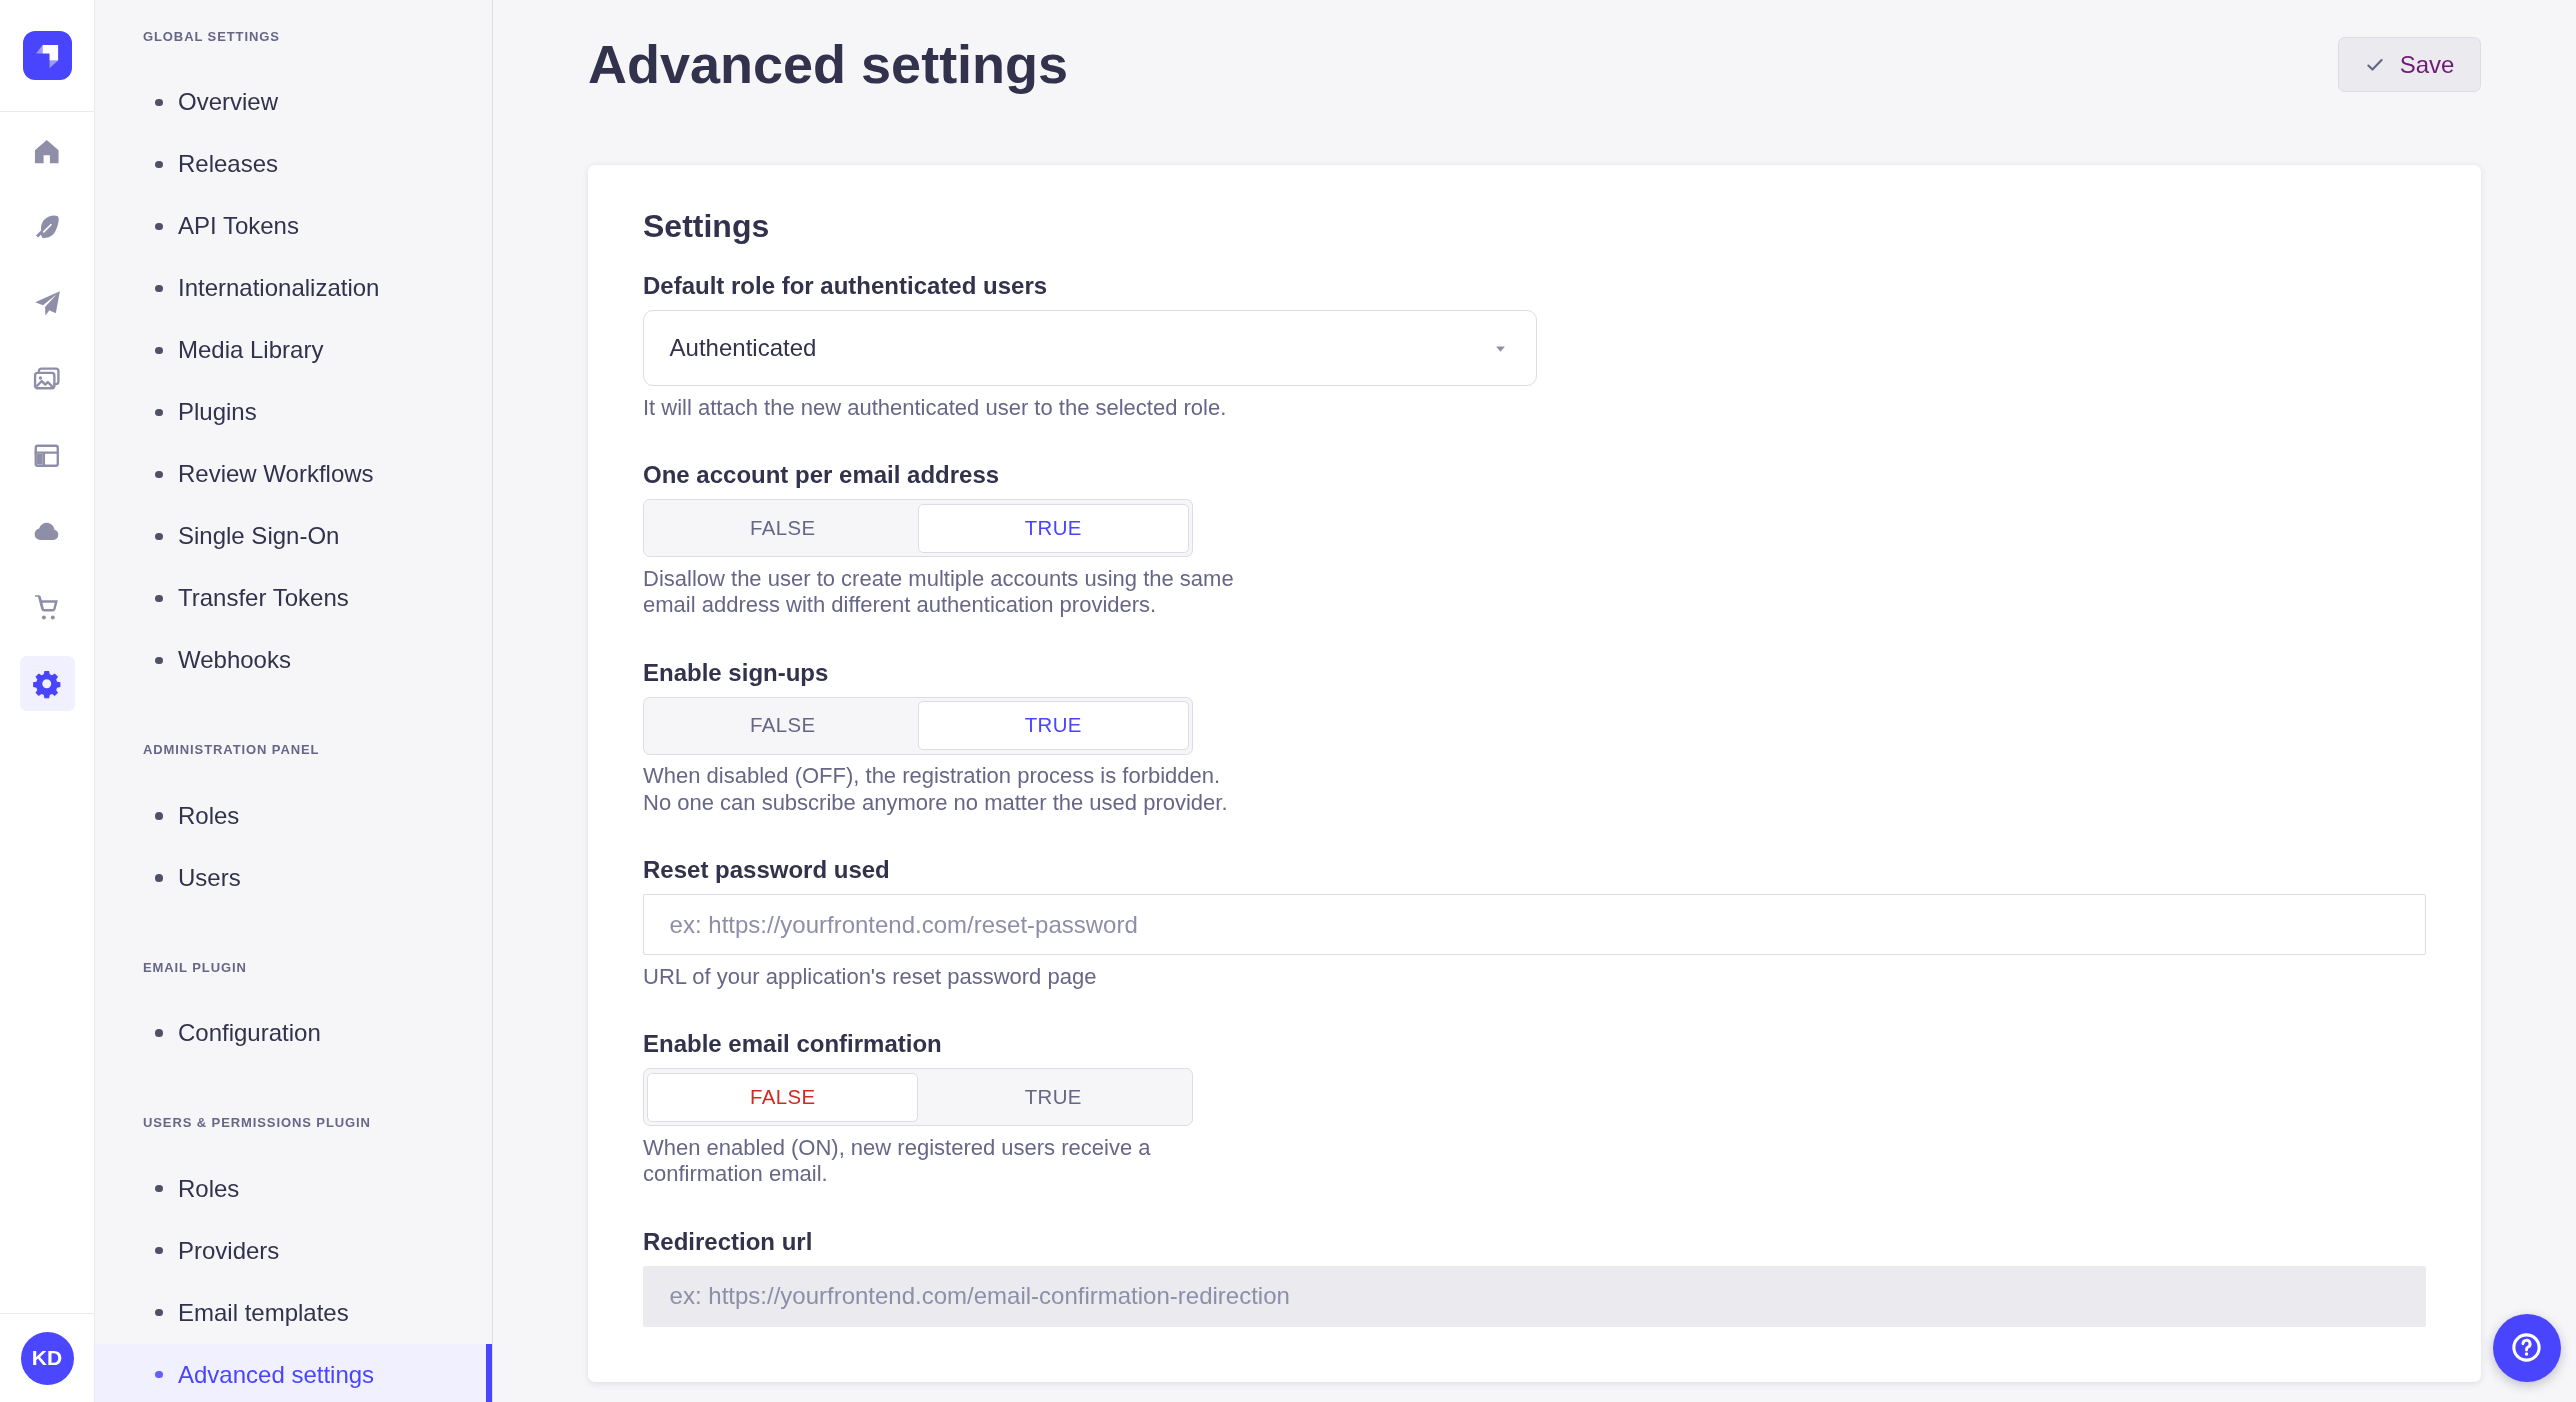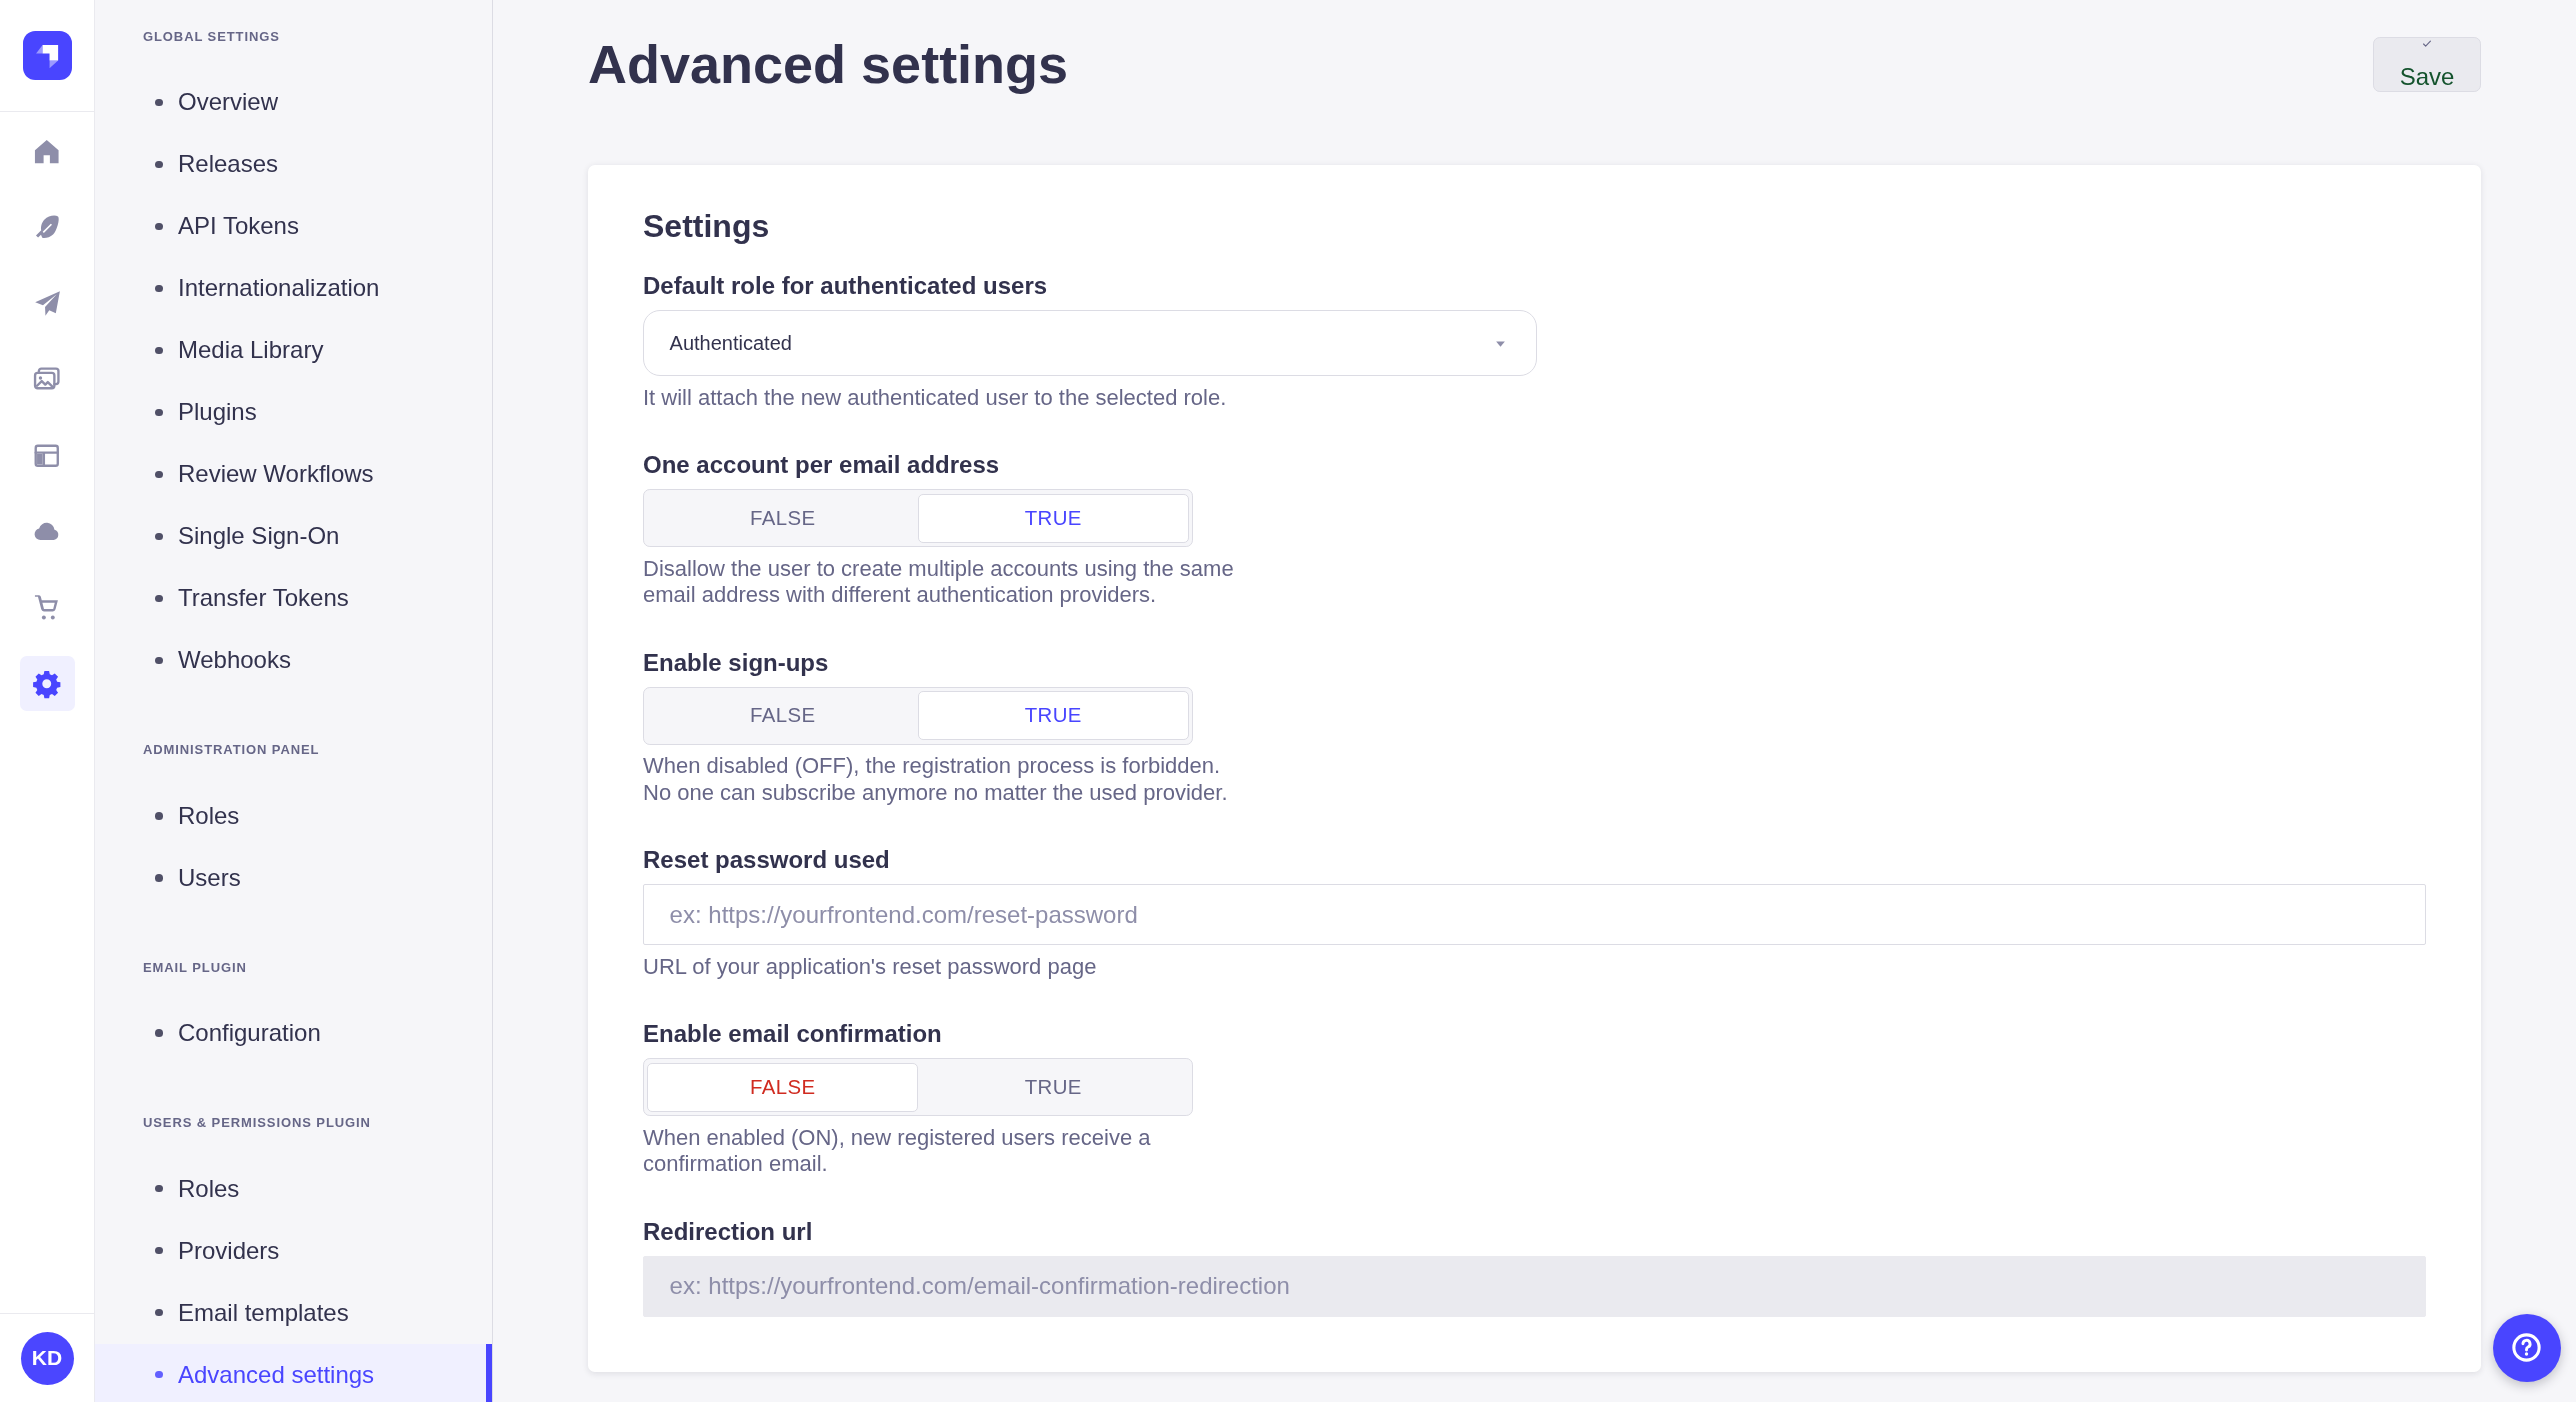--- a/index.html
+++ b/index.html
@@ -34,29 +34,29 @@
   .nav-section:first-child .nav-title { margin-top:0; }
   .nav-item { height:62px; display:flex; align-items:center; padding-left:60px; font-size:24px;
               color:#32324d; cursor:pointer; }
   .bullet { width:7.7px; height:7.7px; border-radius:50%; background:currentColor; margin-right:15.3px; flex-shrink:0; opacity:.85; }
   .nav-item.active { background:#f0f0ff; color:#4945ff; border-right:6.8px solid #4945ff; font-weight:500; }
   
   .main { flex:1; padding:0 95px; overflow:hidden; }
   .page-header { display:flex; align-items:center; justify-content:space-between; padding-top:32px; margin-bottom:68px; }
   .page-header h1 { margin:0; font-size:54px; line-height:65px; font-weight:700; color:#32324d; }
   .save-btn { height:55px; padding:0 25.6px; background:#eaeaef; border:0.9px solid #dcdce4; border-radius:6.8px;
-              color:#14532d; font-size:24px; font-family:inherit; display:flex; align-items:center; gap:13.6px; cursor:pointer;flex-direction:column; }
+              color:#701a75; font-size:24px; font-family:inherit; display:flex; align-items:center; gap:13.6px; cursor:pointer; }
   .save-btn svg { width:22px; height:22px; fill:none; stroke:#666687; stroke-width:2.4; stroke-linecap:round; stroke-linejoin:round; }
   .card { background:#fff; border-radius:6.8px; box-shadow:0 1.7px 6.8px rgba(33,33,52,.1); padding:41px 55px 55px; }
   .card h2 { margin:0 0 24px; font-size:32px; line-height:41px; font-weight:600; color:#32324d; }
   .field { margin-top:39px; }
   .field-label { display:block; font-size:24px; line-height:29px; font-weight:600; color:#32324d; margin-bottom:10.2px; }
-  .select { width:894px; height:66px; background:#fff; border:0.9px solid #dcdce4; border-radius:17px;
+  .select { width:894px; height:76px; background:#fff; border:0.9px solid #dcdce4; border-radius:10px;
             display:flex; align-items:center; justify-content:space-between; padding:0 25.6px;
-            font-size:20px; color:#32324d; cursor:pointer; }
+            font-size:24px; color:#32324d; cursor:pointer; }
   .select svg { width:19px; height:19px; fill:#8e8ea9; }
   .hint { margin:8.5px 0 0; font-size:22px; line-height:26.4px; color:#666687; }
   .w-toggle { max-width:596px; }
   .toggle { width:550px; height:58px; background:#f6f6f9; border:0.9px solid #dcdce4; border-radius:6.8px;
             display:flex; padding:3.4px; cursor:pointer; }
   .opt { flex:1; display:flex; align-items:center; justify-content:center; font-size:20.4px; font-weight:400;
          letter-spacing:0.4px; color:#666687; border-radius:5.1px; border:0.9px solid transparent; }
   .toggle.sel-true .opt-true  { background:#fff; border-color:#dcdce4; color:#4945ff; }
   .toggle.sel-false .opt-false { background:#fff; border-color:#dcdce4; color:#d02b20; }
   .text-input { display:block; width:100%; height:61px; background:#fff; border:0.9px solid #dcdce4; border-radius:2px;

